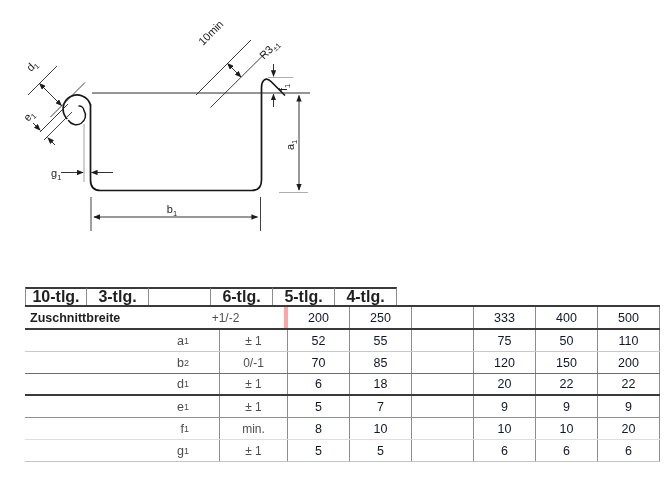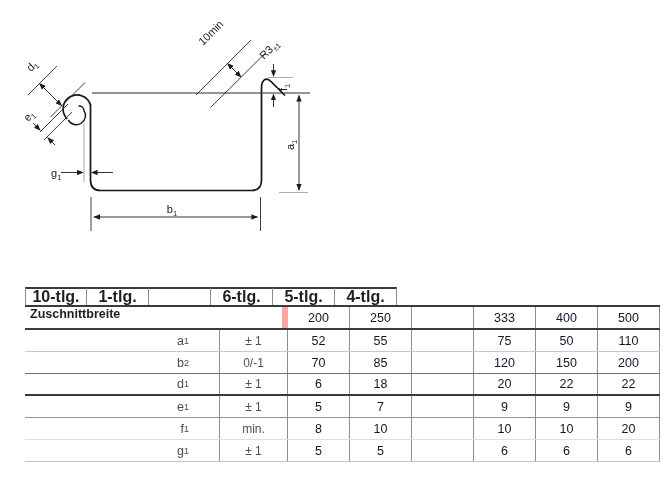--- a/index.html
+++ b/index.html
@@ -24,22 +24,22 @@
   .bb-btm{border-bottom:1px solid #c4c4c4}
   .c-title{width:263px;display:flex;align-items:flex-end;padding-left:5px;overflow:visible}
   .title-text{
     font-size:17px;letter-spacing:2.6px;color:#2f2f2f;font-weight:400;line-height:19px;
     transform:scale(.95,1.12);transform-origin:left bottom;white-space:nowrap;
   }
   .c-h{width:62px;border-top:2px solid #3a3a3a;border-right:1px solid #8d8d8d;
        font-weight:bold;font-size:16px;color:#1f1f1f;
        display:flex;align-items:center;justify-content:center}
   .vl{border-left:1px solid #8d8d8d}
-  .c-zbl{width:263px;position:relative;border-right:6px solid #fca5a5;
-         display:flex;padding-left:5px;
+  .c-zbl{width:263px;position:relative;border-right:4px solid #fca5a5;
+         display:flex;align-items:center;padding-left:5px;
          font-weight:bold;font-size:12.5px;color:#1f1f1f}
   .zb-tol{position:absolute;left:140px;width:121px;text-align:center;
           font-weight:400;color:#4f4f4f;font-size:12px}
   .c-lab{width:195px;border-right:1px solid #8d8d8d;
          display:flex;align-items:center;justify-content:flex-end;
          padding-right:30px;font-size:12.5px;color:#4a4a4a}
   .c-lab sub,.c-zbl sub{font-size:9px;line-height:0}
   .c-tol{width:68px;border-right:1px solid #8d8d8d;
          display:flex;align-items:center;justify-content:center;
          font-size:12px;color:#4f4f4f}
@@ -105,30 +105,31 @@
     <tspan>a</tspan><tspan class="dsub" dy="2.5">1</tspan></text>
   <text class="dtext" transform="translate(203,46) rotate(-45)">10min</text>
   <text class="dtext" transform="translate(264,60) rotate(-45)">
     <tspan>R3</tspan><tspan class="dsub" dy="2.5">±1</tspan></text>
 </svg>
 
 <div id="dimtable">
 
   <div class="trow h20 bb-dark">
     <div class="c-h vl">10-tlg.</div>
-    <div class="c-h">1-tlg.</div>
+    <div class="c-h">3-tlg.</div>
     <div class="c-h"></div>
     <div class="c-h">6-tlg.</div>
     <div class="c-h">5-tlg.</div>
     <div class="c-h">4-tlg.</div>
   </div>
 
   <div class="trow h23 bb-dark">
     <div class="c-zbl">
       <span>Zuschnittbreite</span>
+      <span class="zb-tol">+1/-2</span>
     </div>
     <div class="c-v">200</div>
     <div class="c-v">250</div>
     <div class="c-v"></div>
     <div class="c-v">333</div>
     <div class="c-v">400</div>
     <div class="c-v">500</div>
   </div>
 
   <div class="trow h22 bb-lt">

